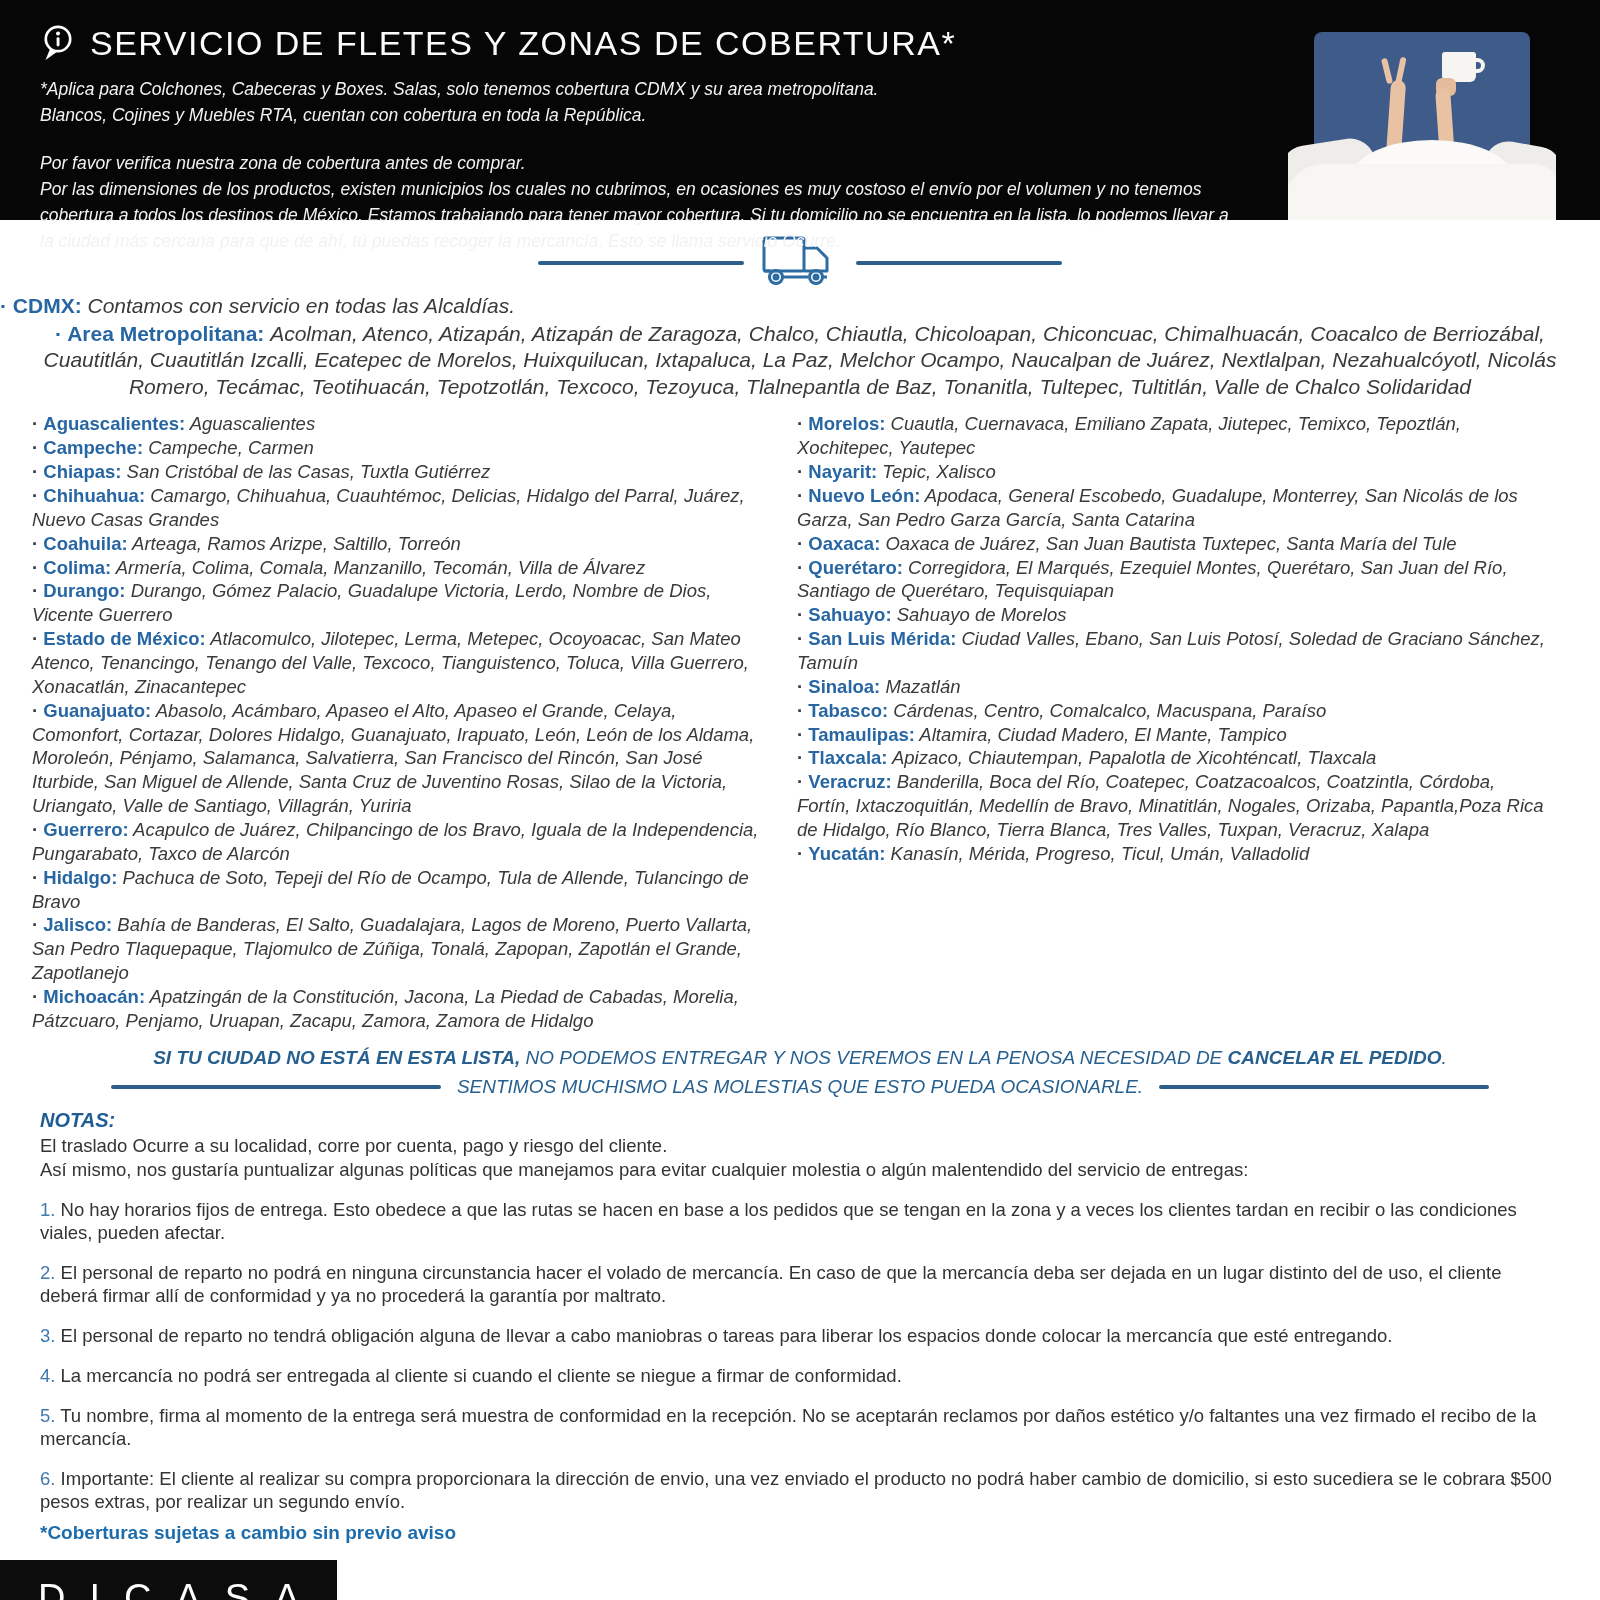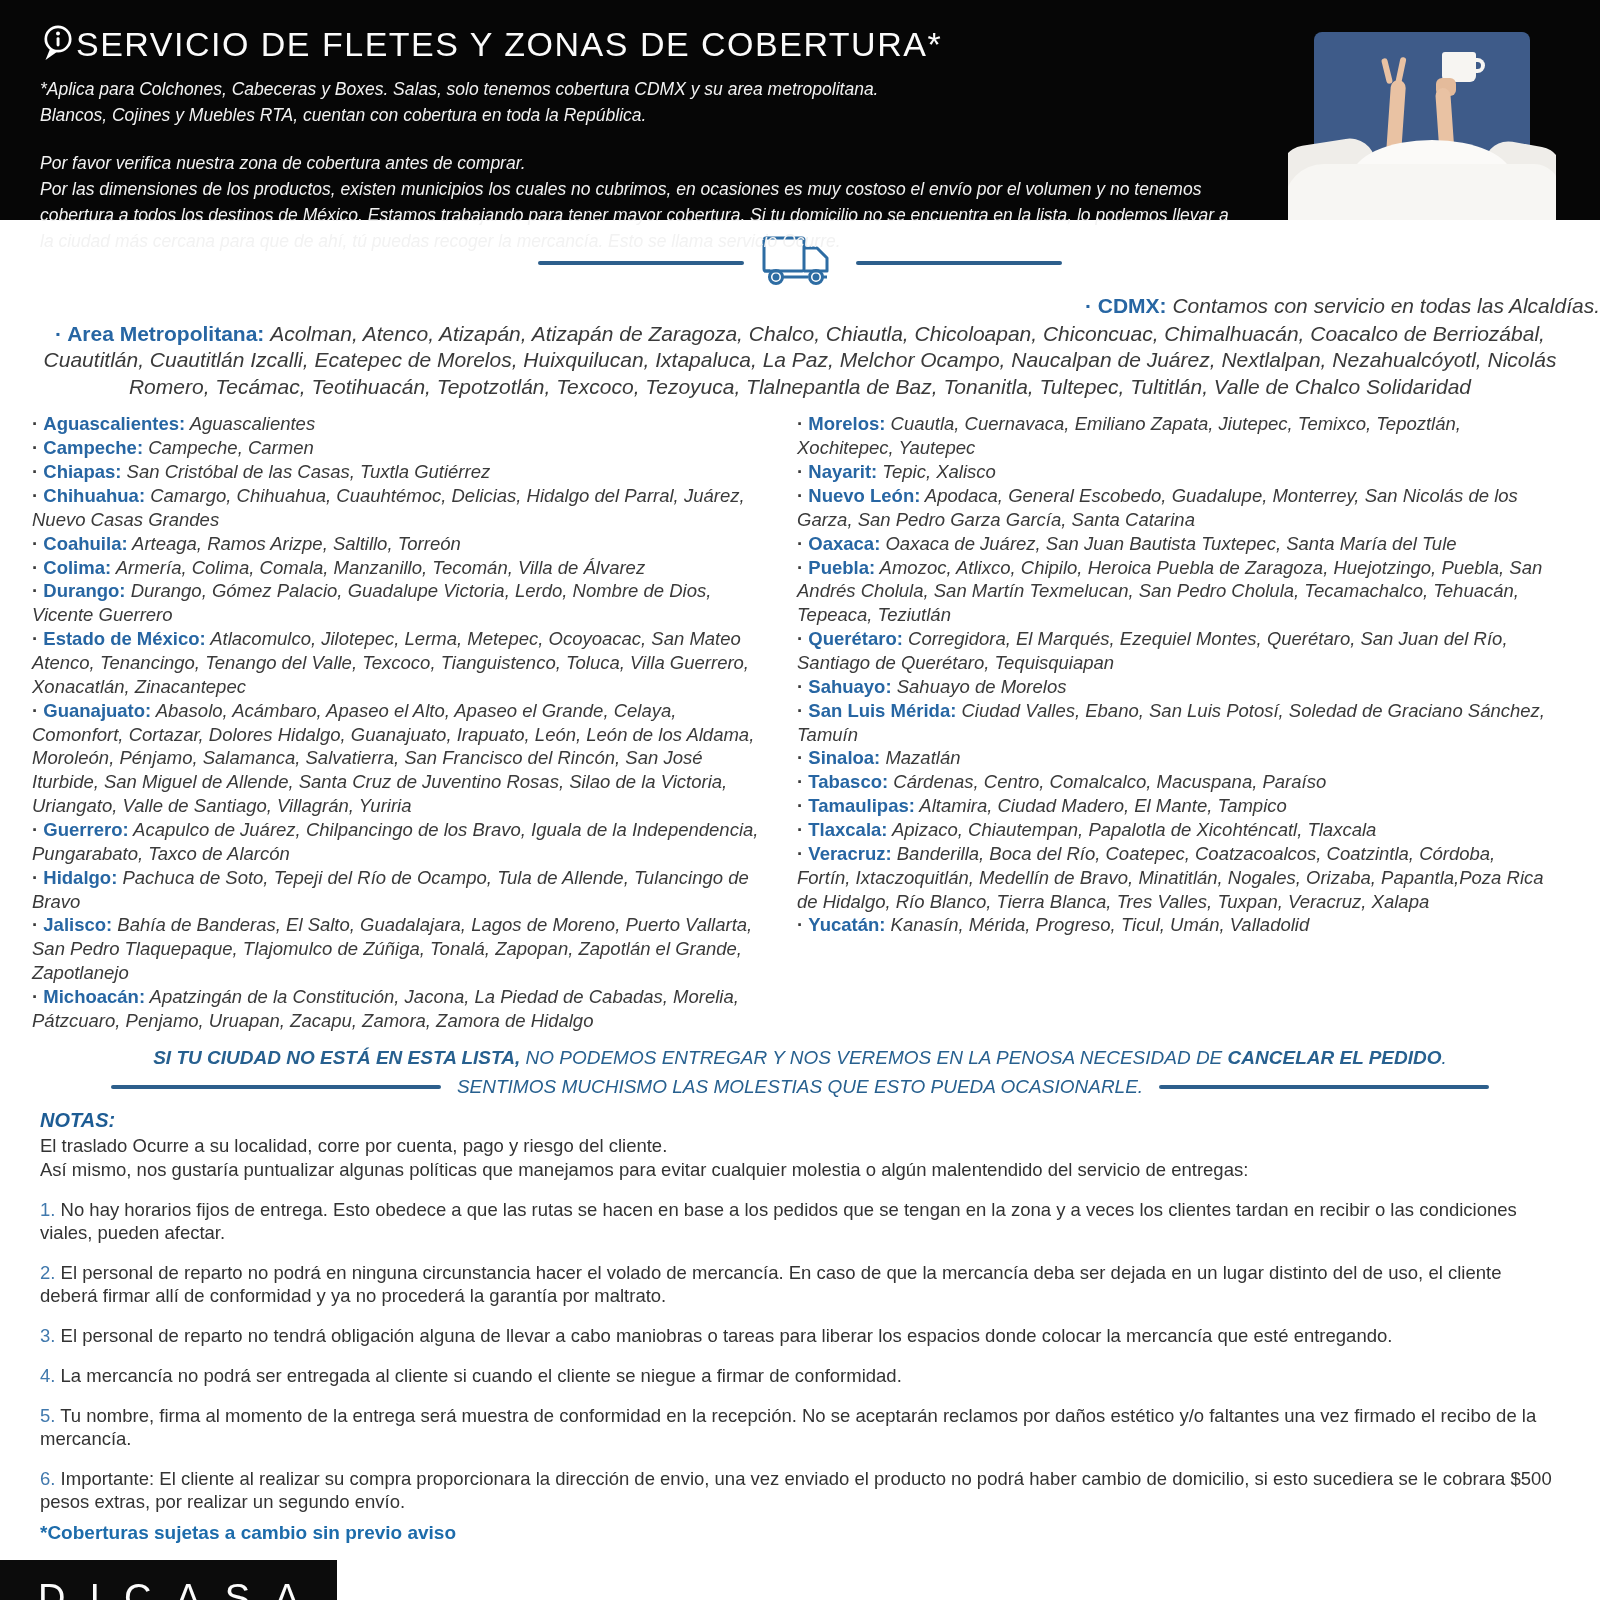--- a/index.html
+++ b/index.html
@@ -1,21 +1,21 @@
 <!DOCTYPE html>
 <html><head>
 <meta charset="utf-8">
 <style>
   * { margin:0; padding:0; box-sizing:border-box; }
   html,body { width:1600px; background:#ffffff; font-family:"Liberation Sans", sans-serif; }
   body { height:1600px; overflow:hidden; position:relative; color:#3a3a3a; }
 
   
   .hdr { position:relative; width:1600px; height:220px; background:#060606; color:#f7f7f7; padding:24px 40px 0 40px; }
-  .hdr-title-row { display:flex; align-items:center; }
+  .hdr-title-row { display:flex; gap:14px; }
   .hdr-title-row h1 { font-size:34px; font-weight:400; letter-spacing:1.5px; color:#fbfbfb; }
   .pin { display:inline-flex; }
   .hdr-sub { margin-top:12px; font-style:italic; font-size:17.5px; line-height:1.5; width:1190px; color:#f2f2f2; }
   .hdr-note { margin-top:21px; font-style:italic; font-size:17.5px; line-height:1.5; width:1200px; color:#f2f2f2; }
 
   
   .photo { position:absolute; top:22px; right:44px; width:268px; height:198px; background:#060606; overflow:hidden; }
   .headboard { position:absolute; left:26px; top:10px; width:216px; height:154px; border-radius:8px;
     background-color:#3e5b89;
     background-image:
@@ -37,21 +37,21 @@
   .pil-l { left:-8px; bottom:26px; width:96px; height:52px; transform:rotate(-9deg); }
   .pil-r { right:-6px; bottom:28px; width:78px; height:48px; transform:rotate(10deg); }
   .duvet-hump { position:absolute; bottom:6px; left:64px; width:160px; height:74px; background:#fbfaf8; border-radius:50% 50% 0 0; }
   .bedding { position:absolute; bottom:-2px; left:-4px; right:-4px; height:58px; background:#f7f6f3; border-radius:40px 26px 0 0; }
 
   
   .divider { display:flex; align-items:center; justify-content:center; gap:16px; margin-top:14px; height:58px; }
   .div-rule { width:206px; height:4px; background:#2d5f8c; border-radius:2px; }
 
   
-  .cdmx { text-align:right; font-size:21px; margin-top:2px; }
+  .cdmx { text-align:left; font-size:21px; margin-top:2px; }
   .metro { text-align:center; font-size:21px; line-height:1.26; margin-top:3px; padding:0 34px; }
   .blue-label { color:#2766a3; font-weight:bold; font-style:normal; }
   .it { font-style:italic; color:#3a3a3a; }
 
   
   .columns { display:flex; gap:28px; padding:0 32px; margin-top:12px; }
   .col-left  { width:737px; }
   .col-right { width:755px; }
   .state-line { font-size:18.5px; line-height:1.29; font-style:italic; color:#3a3a3a; }
   .state-line::before { content:"·\00a0"; color:#3a3a3a; font-weight:bold; font-style:normal; }
@@ -175,21 +175,20 @@
     <div class="col-right">
 
         <p class="state-line"><span class="state-name">Morelos:</span> <span class="state-cities">Cuautla, Cuernavaca, Emiliano Zapata, Jiutepec, Temixco, Tepoztlán, Xochitepec, Yautepec</span></p>
 
         <p class="state-line"><span class="state-name">Nayarit:</span> <span class="state-cities">Tepic, Xalisco</span></p>
 
         <p class="state-line"><span class="state-name">Nuevo León:</span> <span class="state-cities">Apodaca, General Escobedo, Guadalupe, Monterrey, San Nicolás de los Garza, San Pedro Garza García, Santa Catarina</span></p>
 
         <p class="state-line"><span class="state-name">Oaxaca:</span> <span class="state-cities">Oaxaca de Juárez, San Juan Bautista Tuxtepec, Santa María del Tule</span></p>
 
-        <p class="state-line"><span class="state-name">Puebla:</span> <span class="state-cities">Amozoc, Atlixco, Chipilo, Heroica Puebla de Zaragoza, Huejotzingo, Puebla, San Andrés Cholula, San Martín Texmelucan, San Pedro Cholula, Tecamachalco, Tehuacán, Tepeaca, Teziutlán</span></p>
 
         <p class="state-line"><span class="state-name">Querétaro:</span> <span class="state-cities">Corregidora, El Marqués, Ezequiel Montes, Querétaro, San Juan del Río, Santiago de Querétaro, Tequisquiapan</span></p>
 
         <p class="state-line"><span class="state-name">Sahuayo:</span> <span class="state-cities">Sahuayo de Morelos</span></p>
 
         <p class="state-line"><span class="state-name">San Luis Mérida:</span> <span class="state-cities">Ciudad Valles, Ebano, San Luis Potosí, Soledad de Graciano Sánchez, Tamuín</span></p>
 
         <p class="state-line"><span class="state-name">Sinaloa:</span> <span class="state-cities">Mazatlán</span></p>
 
         <p class="state-line"><span class="state-name">Tabasco:</span> <span class="state-cities">Cárdenas, Centro, Comalcalco, Macuspana, Paraíso</span></p>

